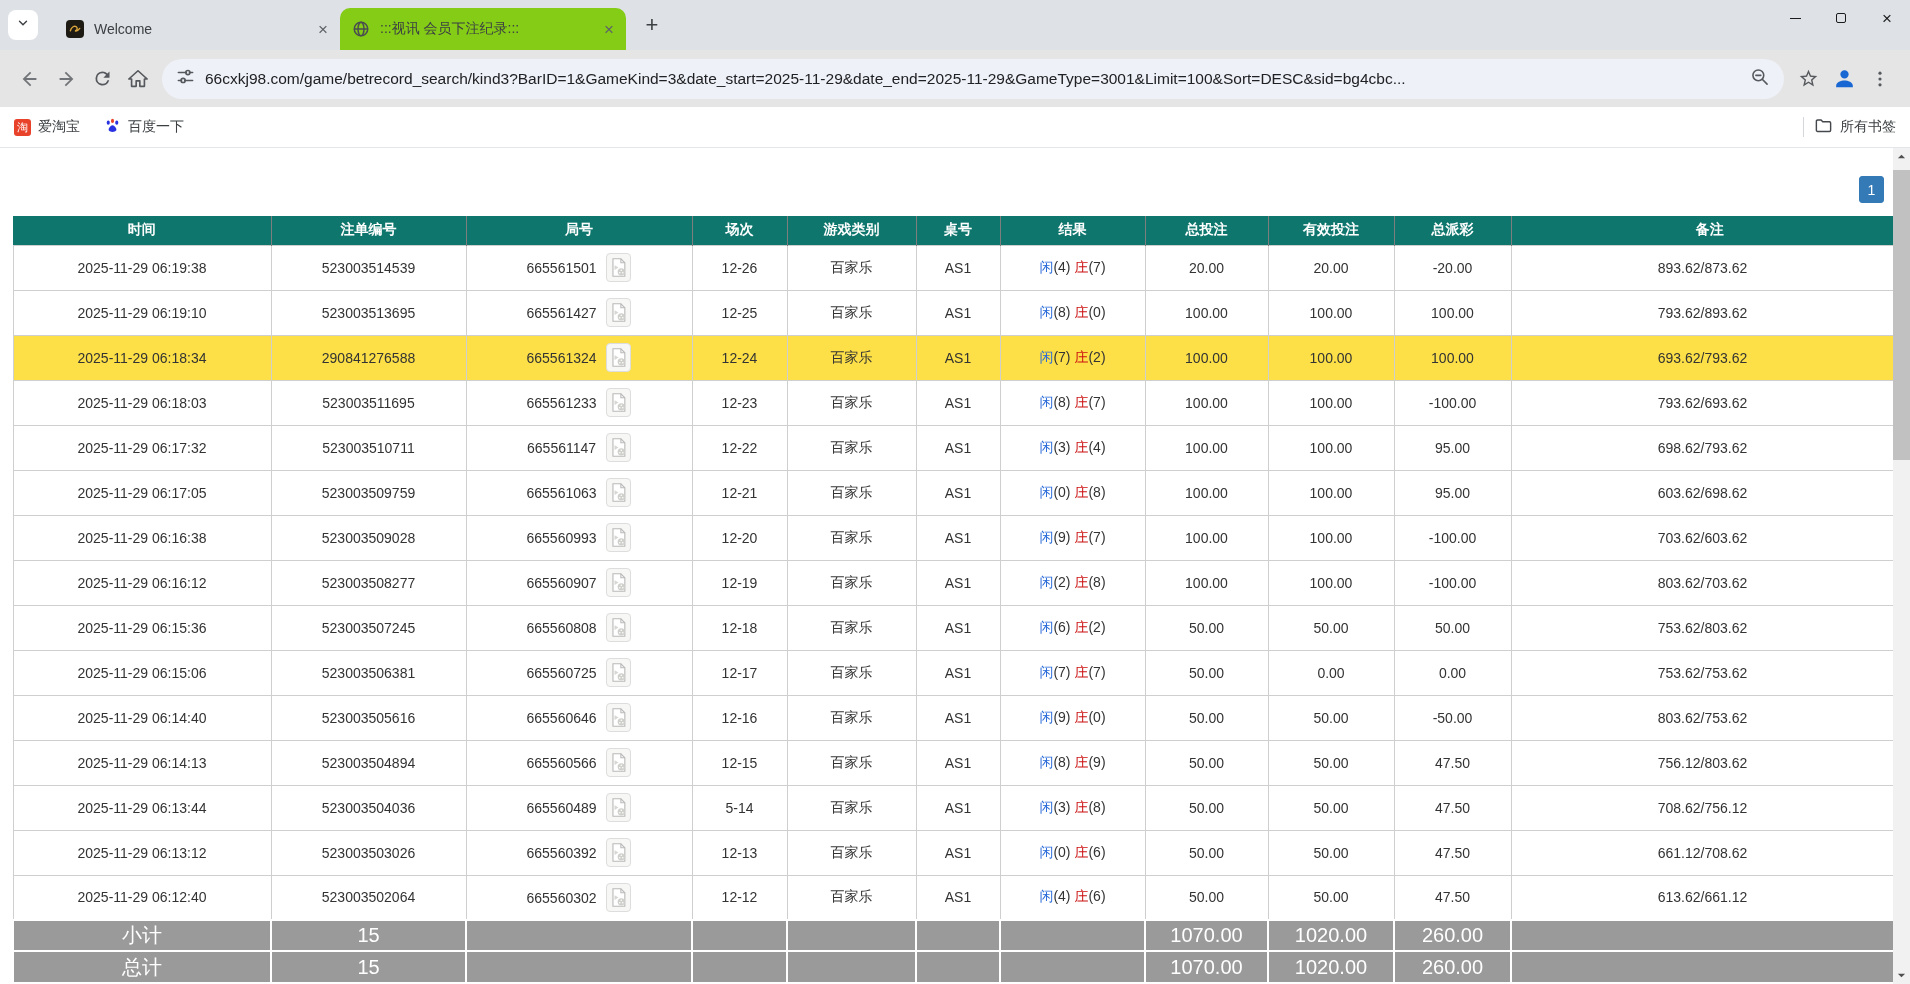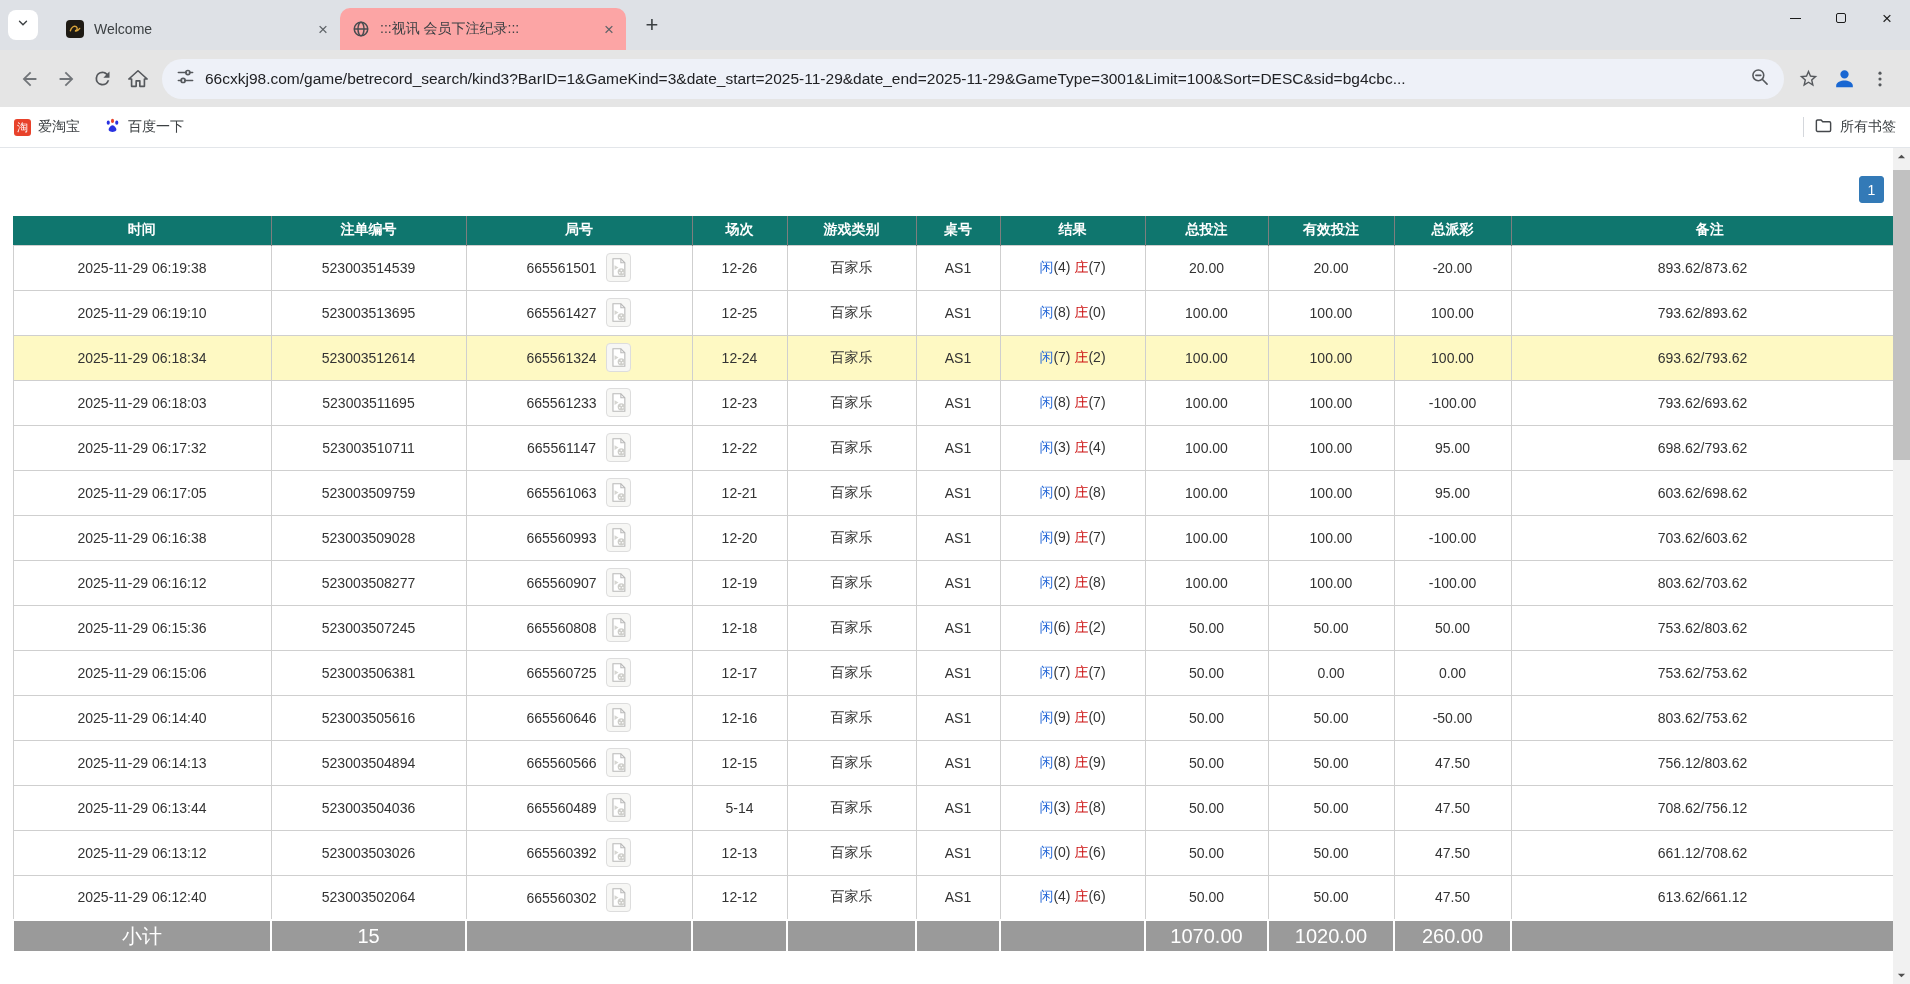--- a/index.html
+++ b/index.html
@@ -2,21 +2,21 @@
 <html><head>
 <meta charset="utf-8">
 <style>
   * { margin:0; padding:0; box-sizing:border-box; }
   html,body { width:1910px; height:984px; overflow:hidden; font-family:"Liberation Sans", sans-serif; background:#fff; }
 
   
   .tab-strip { height:50px; background:#dee1e6; display:flex; align-items:center; padding-left:8px; position:relative; }
   .tab-search-btn { width:30px; height:30px; background:#fff; border-radius:8px; display:flex; align-items:center; justify-content:center; margin-right:16px; cursor:pointer; }
   .tab { height:42px; align-self:flex-end; display:flex; align-items:center; padding:0 12px 0 12px; width:286px; border-radius:10px 10px 0 0; }
-  .tab.active { background:#fca5a5; }
+  .tab.active { background:#84cc16; }
   .tab .favicon { width:18px; height:18px; margin-right:10px; flex:none; }
   .tab .tab-title { flex:1; font-size:14px; color:#3c4043; white-space:nowrap; overflow:hidden; }
   .tab-close { color:#5f6368; font-size:17px; line-height:1; margin-left:8px; cursor:pointer; }
   .new-tab-btn { width:32px; height:32px; display:flex; align-items:center; justify-content:center; font-size:22px; color:#3c4043; margin-left:10px; cursor:pointer; }
   .win-controls { position:absolute; right:0; top:0; display:flex; }
   .win-btn { width:46px; height:36px; display:flex; align-items:center; justify-content:center; color:#1b1b1b; cursor:pointer; }
   .min-glyph { display:inline-block; width:11px; border-bottom:1.4px solid #1b1b1b; }
   .max-glyph { display:inline-block; width:10px; height:10px; border:1.4px solid #1b1b1b; border-radius:2px; }
   .close-glyph { font-size:17px; line-height:1; }
   .welcome-fav { width:18px; height:18px; background:#1e1a14; border-radius:4px; display:flex; align-items:center; justify-content:center; }
@@ -36,21 +36,21 @@
   .taobao-ico { width:17px; height:17px; background:#e8422b; border-radius:3px; color:#fff; font-size:11px; display:flex; align-items:center; justify-content:center; }
 
   
   .page { position:relative; height:836px; background:#fff; }
   .pagination-btn { position:absolute; top:28px; right:26px; min-width:25px; height:27px; background:#337ab7; border:1px solid #337ab7; color:#fff; font-size:14px; display:flex; align-items:center; justify-content:center; border-radius:3px; cursor:pointer; }
 
   table.bet-table { position:absolute; top:68px; left:12px; width:1881px; border-collapse:collapse; table-layout:fixed; font-size:14px; }
   .bet-table thead th { background:#0f766e; color:#fff; height:29px; font-weight:700; font-size:14px; border-right:1px solid #7e7e7e; }
   .bet-table thead th:last-child { border-right:none;padding-left:14px; }
   .bet-table tbody td { height:45px; border:1px solid #cfcfcf; text-align:center; color:#333; background:#fff; }
-  .bet-table tbody tr.hl td { background:#fef9c3; }
+  .bet-table tbody tr.hl td { background:#fde047; }
   .blue { color:#2b6cd9; }
   .neg { color:#e60000; }
   .res-p { color:#2b6cd9; }
   .res-b { color:#cc1111; }
   .score { color:#333; }
   .video-btn { display:inline-flex; align-items:center; justify-content:center; width:25px; height:29px; background:#f7f7f5; border:1px solid #ddd; border-radius:4px; margin-left:6px; vertical-align:middle; cursor:pointer; }
   .round-no { vertical-align:middle; }
   .bet-table tfoot td { background:#9a9a9a; height:31px; border:2px solid #fff; border-bottom:none; color:#fff; text-align:center; font-size:20px; }
 
   
@@ -282,21 +282,21 @@
       <span class="res-p">闲</span><span class="score p-score">(8)</span>
       <span class="res-b">庄</span><span class="score b-score">(0)</span>
     </td>
     <td class="blue">100.00</td>
     <td>100.00</td>
     <td>100.00</td>
     <td>793.62/893.62</td>
   </tr>
         <tr class="hl">
     <td>2025-11-29 06:18:34</td>
-    <td>523003512614</td>
+    <td>290841276588</td>
     <td>
       <span class="round-no">665561324 </span><span class="video-btn">
               <svg width="17" height="19" viewBox="0 0 20 24">
                 <path d="M3 1h10l5 5v17H3z" fill="#fff" stroke="#b9b9b9" stroke-width="1.4"></path>
                 <path d="M13 1v5h5" fill="none" stroke="#b9b9b9" stroke-width="1.4"></path>
                 <circle cx="13.5" cy="17.5" r="4.6" fill="#cfcfcb"></circle>
                 <circle cx="13.5" cy="15.5" r="1" fill="#fff"></circle>
                 <circle cx="11.6" cy="18.6" r="1" fill="#fff"></circle>
                 <circle cx="15.4" cy="18.6" r="1" fill="#fff"></circle>
                 <path d="M5 9l5 3-5 3z" fill="#d6d6d2"></path>
@@ -659,20 +659,33 @@
         <td></td>
           <td></td>
           <td></td>
         <td></td>
           <td></td>
         <td>1070.00</td>
         <td>1020.00</td>
         <td>260.00</td>
         <td></td>
       </tr>
+      <tr>
+        <td>总计</td>
+        <td>15</td>
+        <td></td>
+          <td></td>
+          <td></td>
+        <td></td>
+          <td></td>
+        <td>1070.00</td>
+        <td>1020.00</td>
+        <td>260.00</td>
+        <td></td>
+      </tr>
     </tfoot>
   </table>
 
   <div class="scrollbar">
     <div class="sb-arrow up">
       <svg width="9" height="9" viewBox="0 0 10 10">
           <path d="M1 7l4-4 4 4z" fill="#505050"></path>
         </svg>
     </div>
     <div class="sb-thumb"></div>

